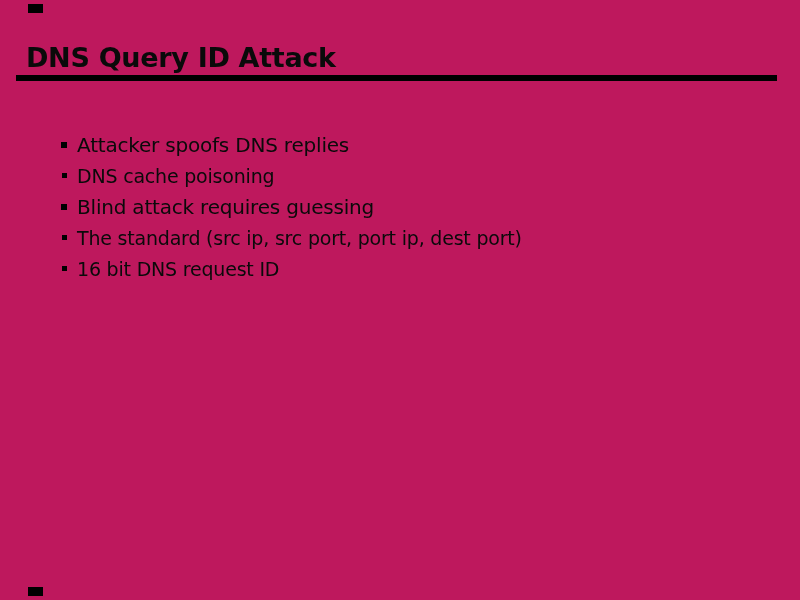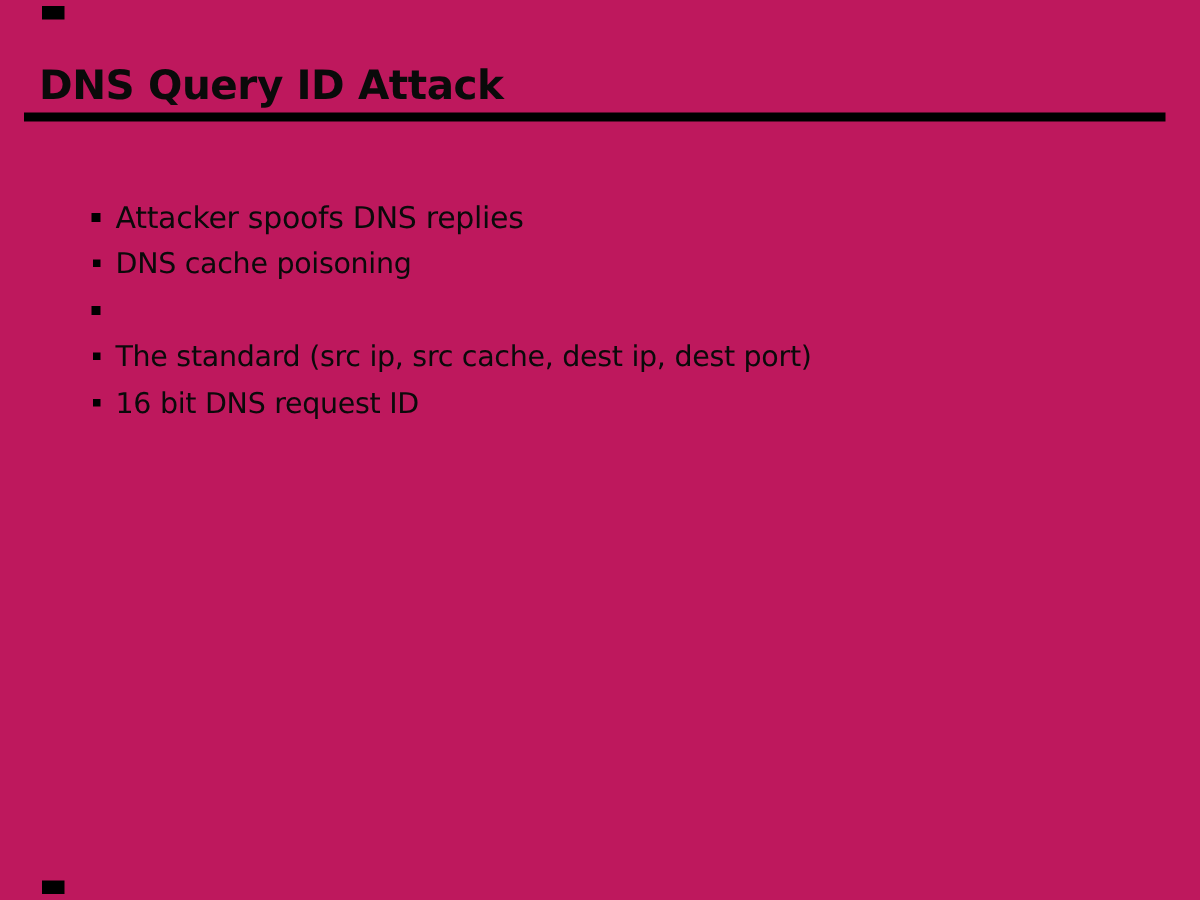--- a/index.html
+++ b/index.html
@@ -93,24 +93,25 @@
     <li class="row l1">
       <span class="sq"></span>
       <span class="txt">Attacker spoofs DNS replies</span>
     </li>
     <li class="row l2">
       <span class="sq"></span>
       <span class="txt">DNS cache poisoning</span>
     </li>
     <li class="row l1">
       <span class="sq"></span>
+      <span class="txt">Blind attack requires guessing</span>
     </li>
     <li class="row l2">
       <span class="sq"></span>
-      <span class="txt">The standard (src ip, src cache, dest ip, dest port)</span>
+      <span class="txt">The standard (src ip, src port, port ip, dest port)</span>
     </li>
     <li class="row l2">
       <span class="sq"></span>
       <span class="txt">16 bit DNS request ID</span>
     </li>
   </ul>
 
   <div class="crop-mark bottom"></div>
 
 </div>

